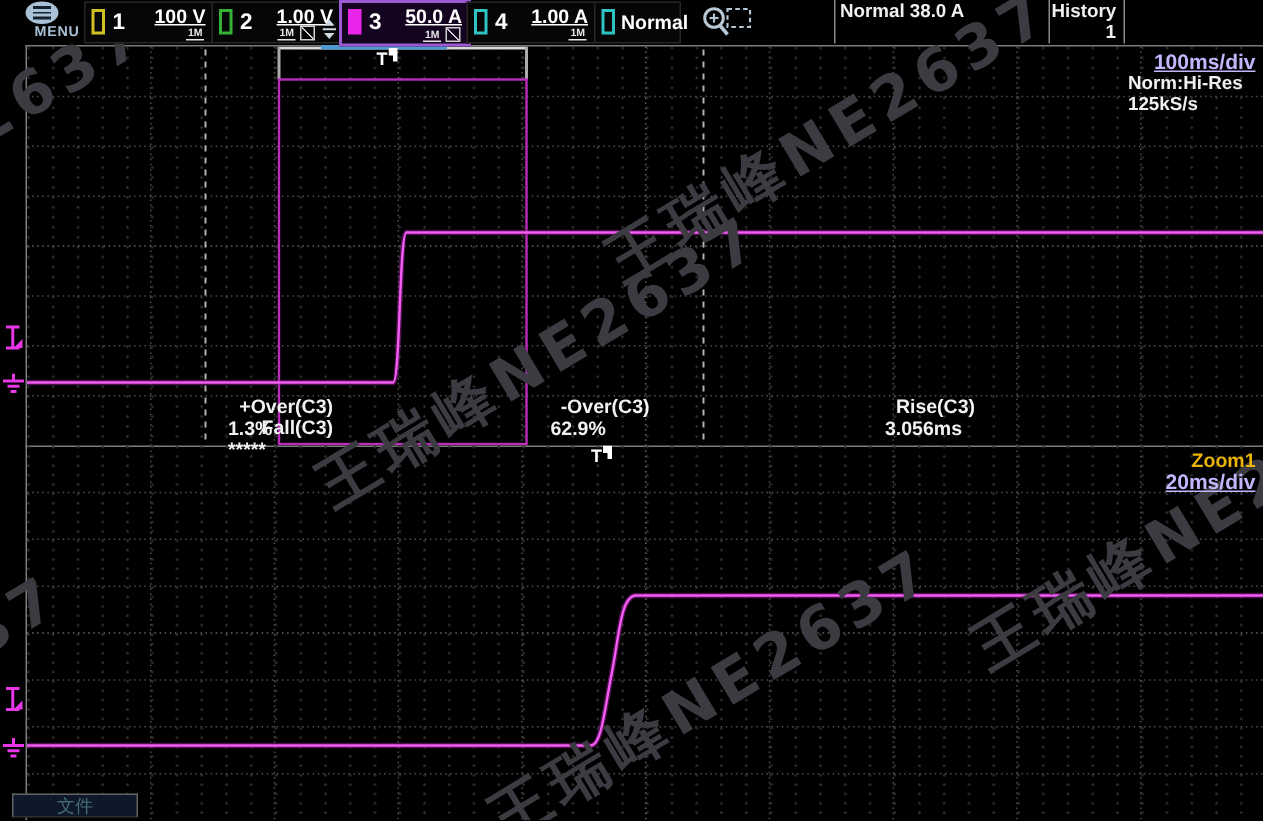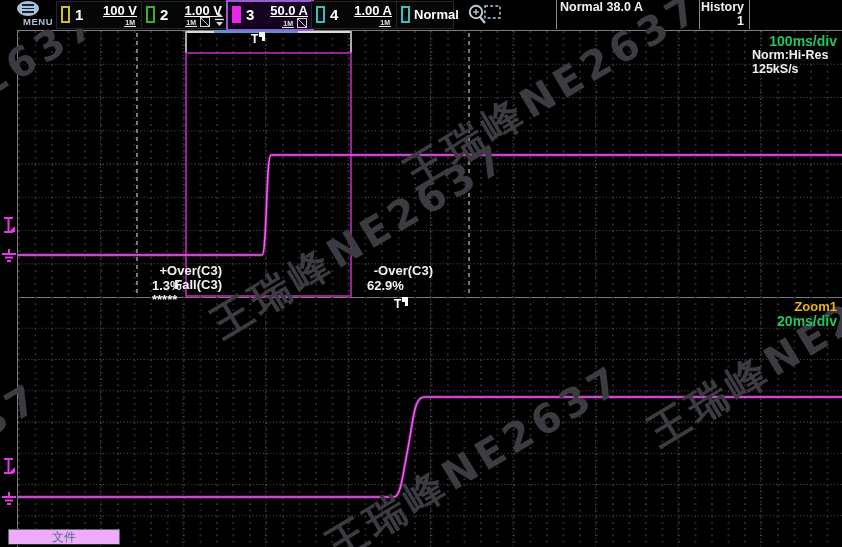--- a/index.html
+++ b/index.html
@@ -12,21 +12,21 @@
   
   .grat{position:absolute;left:17px;width:825px;background:
         radial-gradient(circle at 1px 1px,#2b2b2b 0.8px,transparent 1px);}
   .grat-upper{top:30px;height:266px;background-size:16.5px 6.65px;
               border-top:1px solid #7d7d7d;border-left:1px solid #7d7d7d;border-bottom:1px solid #7d7d7d;z-index:1;}
   .grat-lower{top:297px;height:250px;background-size:16.5px 6.25px;border-left:1px solid #7d7d7d;z-index:1;}
   .gridsvg,.tracesvg{position:absolute;left:0;top:0;}
   .gridsvg{z-index:1;} .tracesvg{z-index:3;}
   
   .ovl{position:absolute;z-index:4;}
-  .tb-label{font:bold 14px "Liberation Sans",sans-serif;color:#22c55e;}
+  .tb-label{font:bold 14px "Liberation Sans",sans-serif;color:#c4b5fd;text-decoration:underline;}
   .zoom1-label{font:bold 13px "Liberation Sans",sans-serif;color:#eab308;}
   .meas{font:bold 13px "Liberation Sans",sans-serif;color:#f2f2f2;white-space:pre;display:flex;flex-direction:column;}
   .meas .lab{display:inline-block;width:82px;text-align:right;}
   .meas .val{margin-left:12px;}
   .tmark{display:flex;align-items:flex-start;gap:1px;font:bold 12px "Liberation Sans",sans-serif;color:#fff;}
   .histbar{position:absolute;left:214px;top:30px;width:84px;height:3px;background:#4e9ad2;z-index:4;}
   
   .sidemark{position:absolute;left:1px;z-index:4;}
   
   .topbar{position:absolute;left:0;top:0;width:842px;height:29px;z-index:5;}
@@ -52,21 +52,21 @@
              line-height:14px;color:#f0f0f0;cursor:pointer;}
   .histblock{position:absolute;left:701px;top:0;width:46px;height:45px;font:bold 12.5px "Liberation Sans",sans-serif;
              line-height:14px;color:#f0f0f0;cursor:pointer;}
   .histblock .v{text-align:right;padding-right:3px;}
   .rateblock{position:absolute;left:752px;top:0;width:88px;height:29px;font:bold 12.5px "Liberation Sans",sans-serif;
              line-height:14px;color:#f0f0f0;cursor:pointer;margin-top:48px;}
   .rateblock .v{text-align:left;padding-right:2px;}
   .vsep{position:absolute;top:0;width:1px;height:29px;background:#8a8a8a;}
   .zoomsearch{position:absolute;left:466px;top:2px;cursor:pointer;}
   
-  .filebtn{position:absolute;left:8px;top:529px;width:112px;height:16px;z-index:5;background:#f0abfc;
+  .filebtn{position:absolute;left:8px;top:529px;width:84px;height:16px;z-index:5;background:#0f172a;
            border:1px solid #636363;border-bottom-color:#2e2e2e;box-sizing:border-box;
            font:12px "DejaVu Sans",sans-serif;color:#47707a;text-align:center;line-height:15px;cursor:pointer;}
 </style>
 </head>
 <body>
 
 <div class="screen">
 
   <div class="wm-layer">
     <span class="wm" style="left:-195px;top:165px">王瑞峰NE2637</span>
@@ -165,20 +165,24 @@
     <span class="val">1.3%</span>
   </div>
   <div class="ovl meas" style="left:140px;top:277px">
     <span class="lab">Fall(C3)</span>
     <span class="val">*****</span>
   </div>
   <div class="ovl meas" style="left:355px;top:263px">
     <span class="lab" style="width:78px">-Over(C3)</span>
     <span class="val">62.9%</span>
   </div>
+  <div class="ovl meas" style="left:578px;top:263px">
+    <span class="lab" style="width:72px">Rise(C3)</span>
+    <span class="val">3.056ms</span>
+  </div>
 
   <svg class="sidemark" style="top:216px" width="15" height="18">
     <path d="M3 2 H12 M7.5 2 V16 M3 16 H12" stroke="#e836e8" stroke-width="2" fill="none"></path>
     <polygon points="8,16 14,16 14,10" fill="#e836e8"></polygon>
   </svg>
   <svg class="sidemark" style="top:249px" width="16" height="14">
     <path d="M8 0 V5 M1 5 H15 M4 8.5 H12 M6 12 H10" stroke="#e836e8" stroke-width="2" fill="none"></path>
   </svg>
   <svg class="sidemark" style="top:457px" width="15" height="18">
     <path d="M3 2 H12 M7.5 2 V16 M3 16 H12" stroke="#e836e8" stroke-width="2" fill="none"></path>

